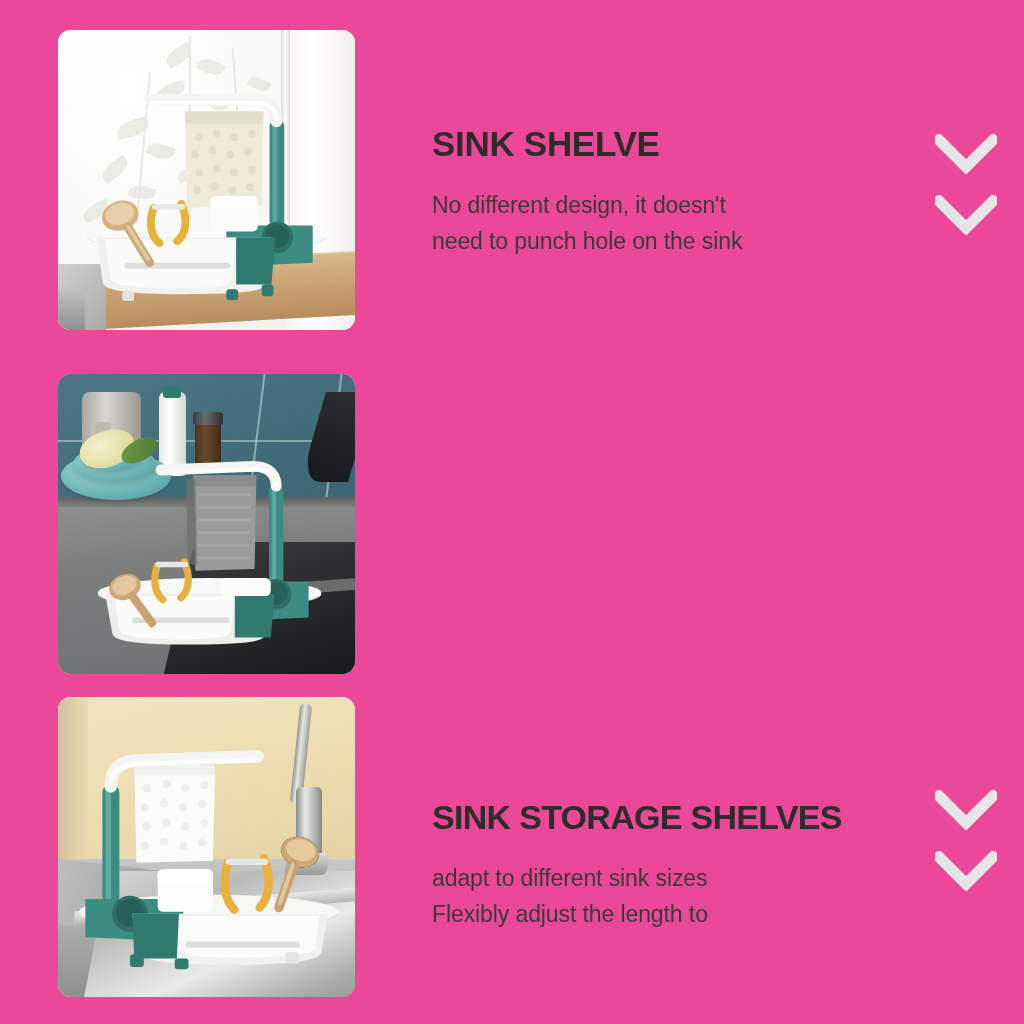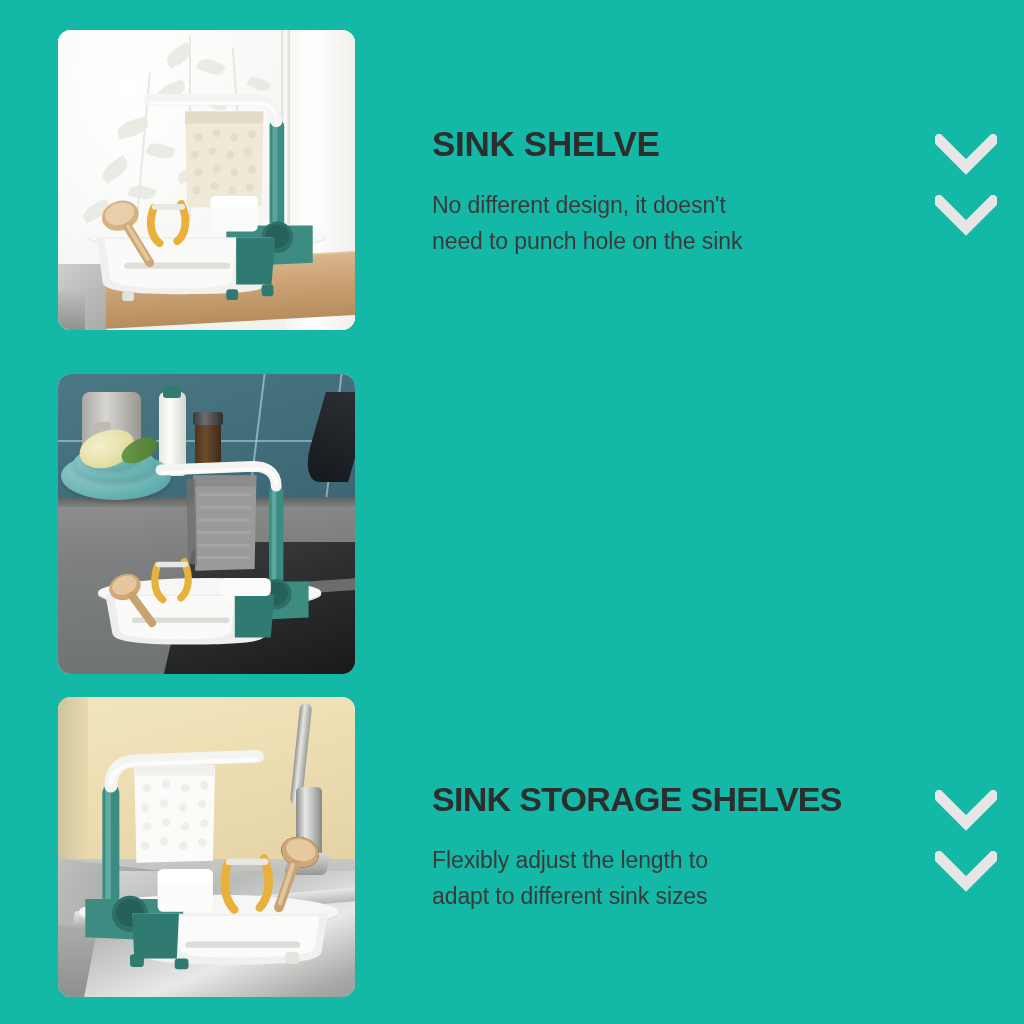--- a/index.html
+++ b/index.html
@@ -11,21 +11,21 @@
     width: 1024px;
     height: 1024px;
     font-family: "Liberation Sans", sans-serif;
     overflow: hidden;
     position: relative;
   }
 
   .page {
     position: absolute;
     inset: 0;
-    background: #14b8a6;
+    background: #ec4899;
   }
 
   
   .feature-row {
     position: absolute;
     left: 0;
     width: 1024px;
     display: block;
   }
   #row-0 { top: 30px;  height: 300px; }
@@ -48,21 +48,21 @@
     inset: 0;
   }
 
   
   .text-col {
     position: absolute;
     left: 432px;
     width: 500px;
   }
   #text-0 { top: 96px; }
-  #text-1 { top: 408px; }
+  #text-1 { top: 426px; }
 
   .feature-title {
     font-family: "Liberation Sans", sans-serif;
     font-weight: bold;
     font-size: 35px;
     letter-spacing: -0.3px;
     color: #2d2d2d;
     line-height: 1.0;
     margin: 0 0 26px 0;
     white-space: nowrap;
@@ -464,22 +464,22 @@
             <ellipse cx="36" cy="148" rx="14" ry="10" fill="#e4c79c" transform="rotate(-22 36 150)"></ellipse>
             <path d="M44 160 L66 190" stroke="#c9a271" stroke-width="9" stroke-linecap="round"></path>
           </svg>
         </div>
       </div>
     </div>
 
     <div class="text-col" id="text-1">
       <h2 class="feature-title">SINK STORAGE SHELVES</h2>
       <p class="feature-desc">
+        <span>adapt to different sink sizes</span>
         <span>Flexibly adjust the length to</span>
-        <span>adapt to different sink sizes</span>
       </p>
     </div>
 
     <div class="chevron-group" id="chev-1">
       <span class="chevron-icon">
         <svg width="62" height="42" viewBox="0 0 62 42">
           <path d="M4 6 L31 33 L58 6" stroke="#e6e6e6" stroke-width="11" fill="none" stroke-linecap="square" stroke-linejoin="miter"></path>
         </svg>
       </span>
       <span class="chevron-icon">

